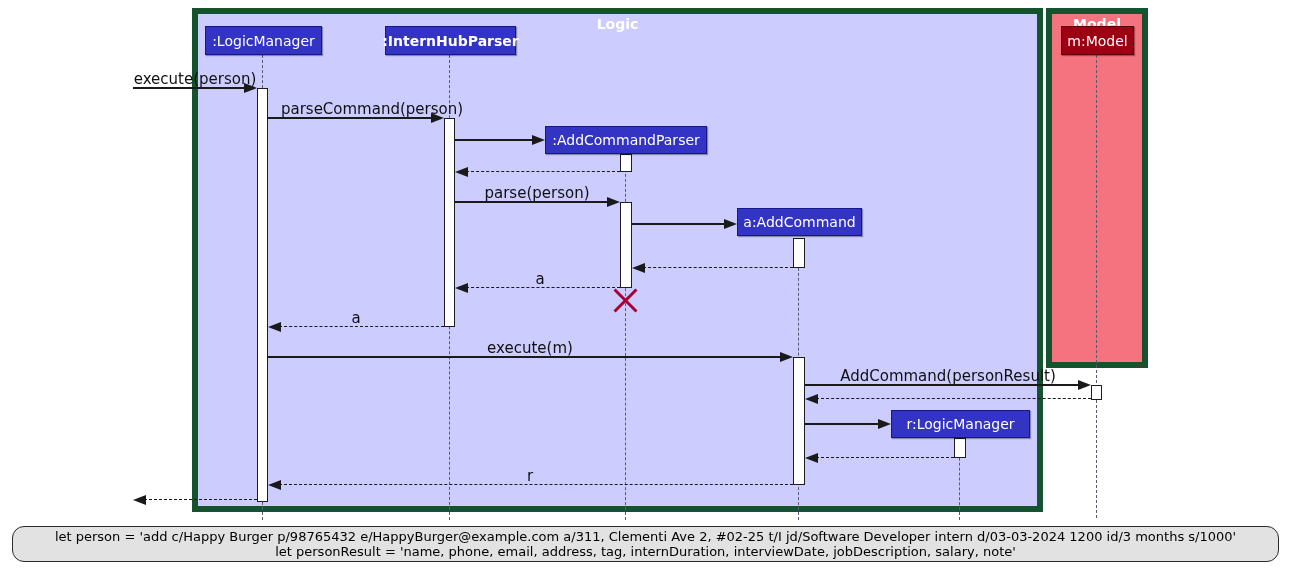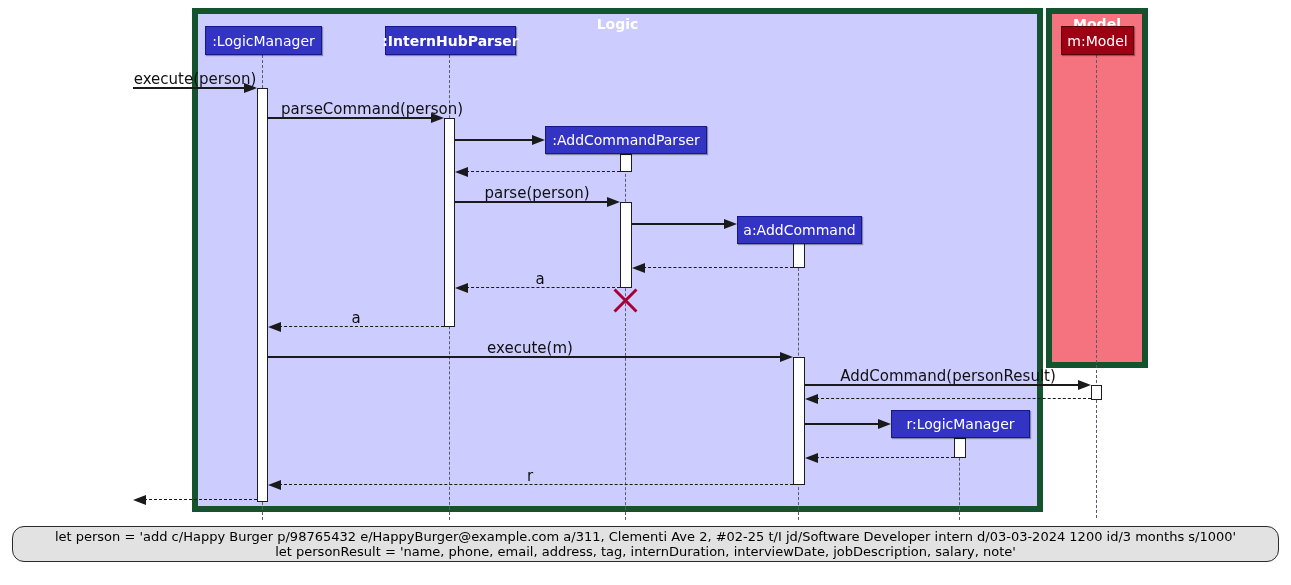--- a/index.html
+++ b/index.html
@@ -71,21 +71,21 @@
   <div class="activation" style="left:620px;top:202px;width:12px;height:86px;"></div>
   <div class="activation" style="left:793px;top:238px;width:12px;height:30px;"></div>
   <div class="activation" style="left:793px;top:357px;width:12px;height:128px;"></div>
   <div class="activation" style="left:1091px;top:385px;width:11px;height:15px;"></div>
   <div class="activation" style="left:954px;top:438px;width:12px;height:20px;"></div>
 
   <div class="participant" style="left:205px;top:26px;width:117px;height:29px;">:LogicManager</div>
   <div class="participant" style="left:385px;top:26px;width:131px;height:29px;font-weight:bold;">:InternHubParser</div>
   <div class="participant model-type" style="left:1061px;top:26px;width:73px;height:29px;text-align:center;">m:Model</div>
   <div class="participant" style="left:545px;top:126px;width:162px;height:28px;">:AddCommandParser</div>
-  <div class="participant" style="left:737px;top:216px;width:125px;height:28px;">a:AddCommand</div>
+  <div class="participant" style="left:737px;top:208px;width:125px;height:28px;">a:AddCommand</div>
   <div class="participant" style="left:891px;top:410px;width:139px;height:28px;">r:LogicManager</div>
 
   <div class="msg-line" style="left:133px;top:87px;width:113px;"></div>
   <div class="arrow-right" style="left:244px;top:83px;"></div>
   <span class="msg-label" style="left:195px;top:70px;">execute(person)</span>
 
   <div class="msg-line" style="left:268px;top:117px;width:165px;"></div>
   <div class="arrow-right" style="left:431px;top:113px;"></div>
   <span class="msg-label" style="left:356px;top:100px;margin-left:16px;">parseCommand(person)</span>
 

